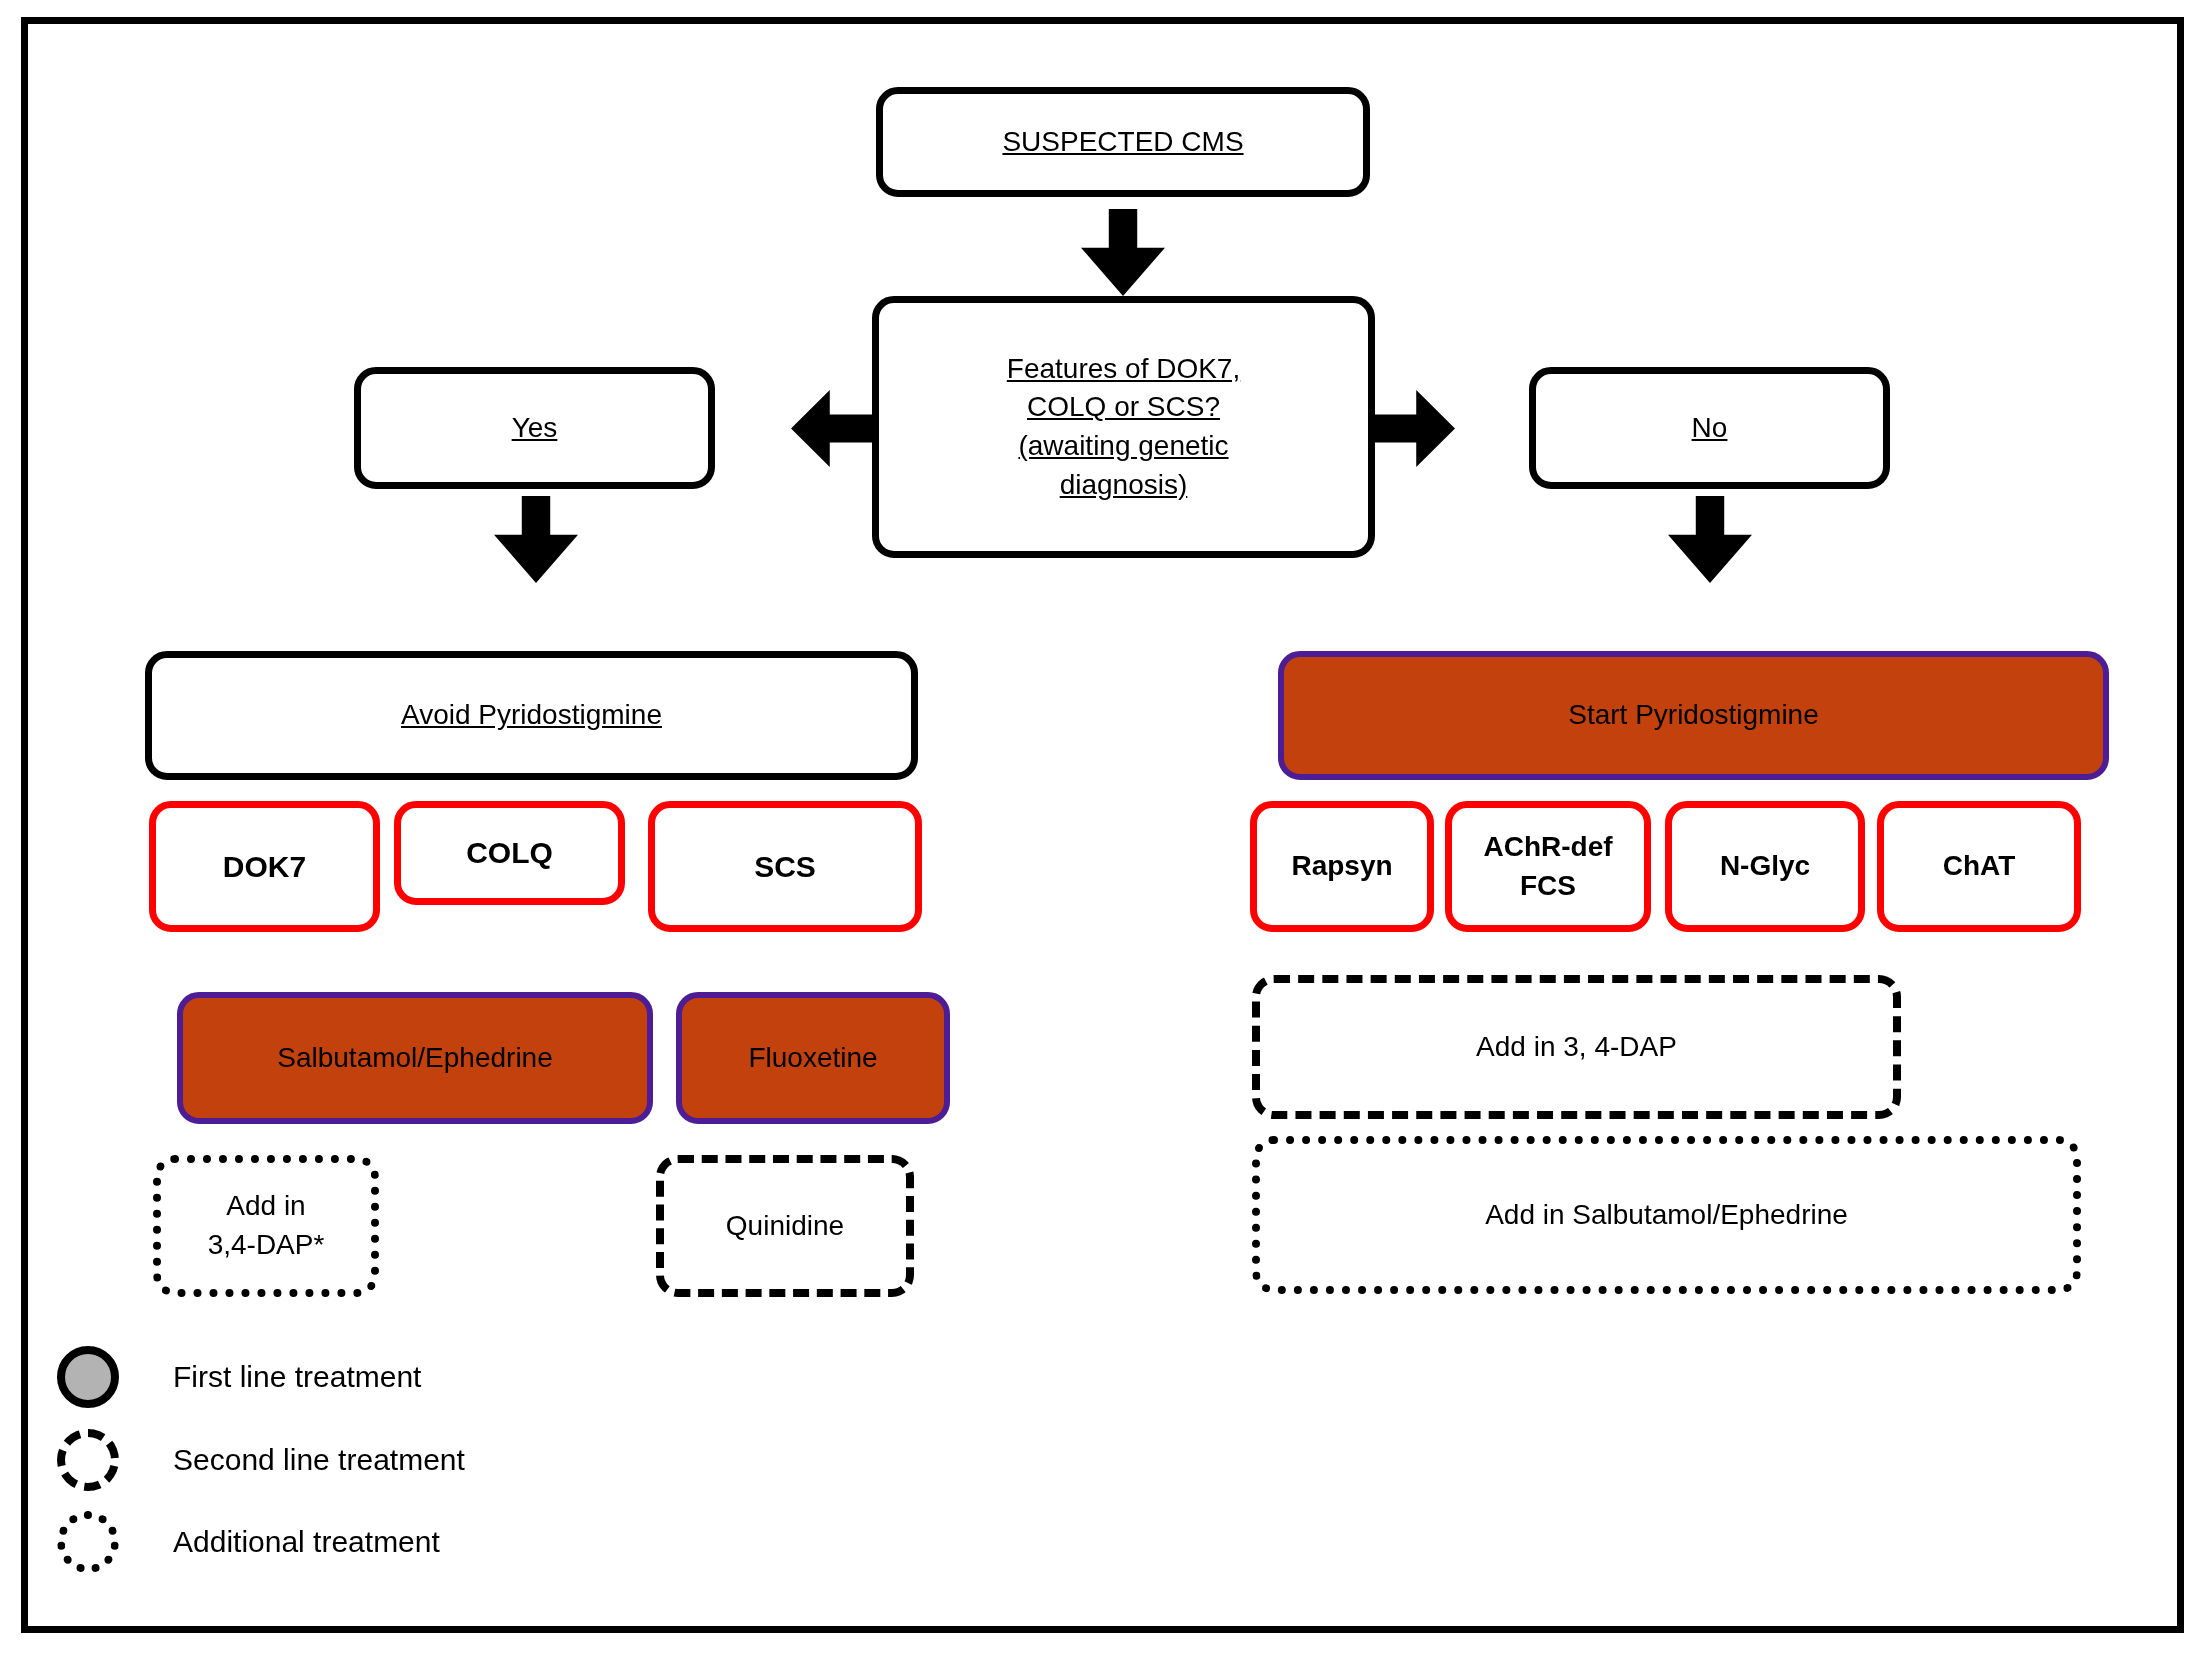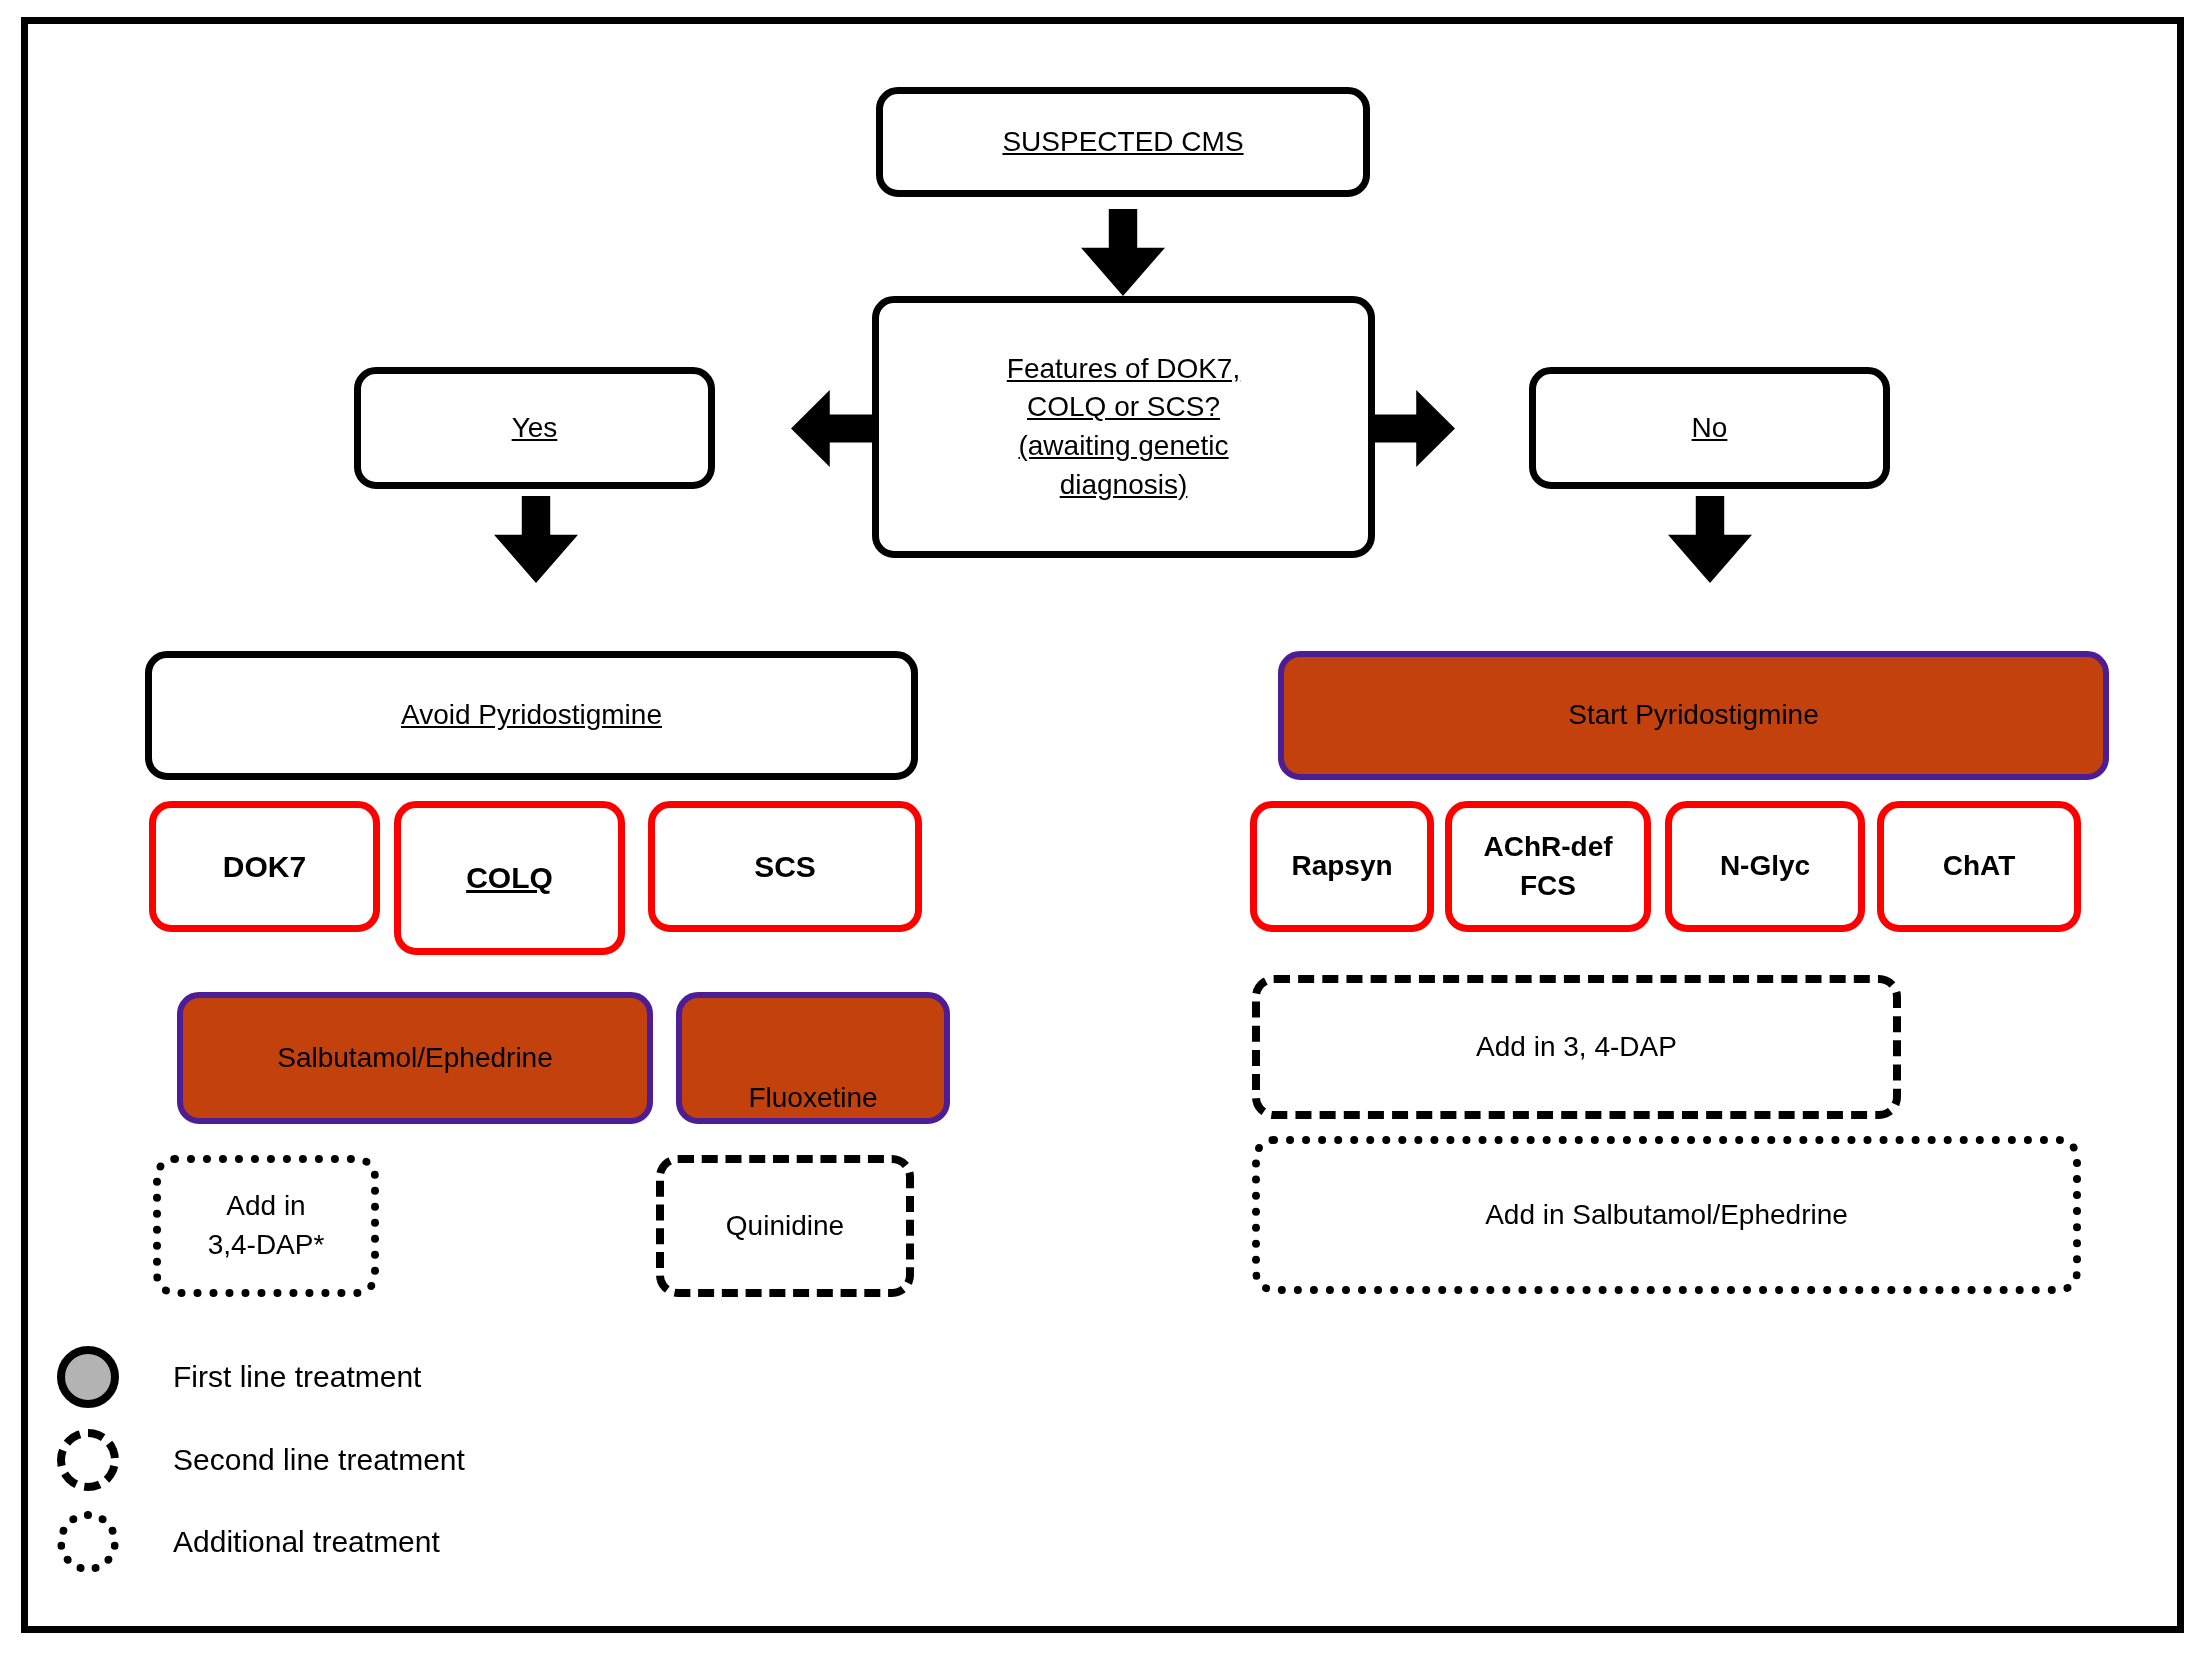--- a/index.html
+++ b/index.html
@@ -125,31 +125,31 @@
     </svg>
   </div>
 
   <div class="node solid f43" style="left:145px; top:651px; width:773px; height:129px;">
     <span class="nowrap">Avoid Pyridostigmine</span>
   </div>
 
   <div class="node red f46" style="left:149px; top:801px; width:231px; height:131px;">
     <span class="nowrap">DOK7</span>
   </div>
-  <div class="node red f46" style="left:394px; top:801px; width:231px; height:154px;text-decoration:underline;">
+  <div class="node red f46" style="left:394px; top:801px; width:231px; height:104px;">
     <span class="nowrap">COLQ</span>
   </div>
   <div class="node red f46" style="left:648px; top:801px; width:274px; height:131px;">
     <span class="nowrap">SCS</span>
   </div>
 
   <div class="node gray f43" style="left:149px; top:992px; width:476px; height:132px;">
     <span class="nowrap">Salbutamol/Ephedrine</span>
   </div>
-  <div class="node gray f43" style="left:648px; top:992px; width:274px; height:132px;align-items:flex-end;">
+  <div class="node gray f43" style="left:648px; top:992px; width:274px; height:132px;">
     <span class="nowrap">Fluoxetine</span>
   </div>
 
   <div class="node dotted f43 stack" style="left:153px; top:1155px; width:226px; height:142px;">
     <span class="nowrap">Add in</span>
     <span class="nowrap">3,4-DAP*</span>
   </div>
   <div class="node dashed f43" style="left:656px; top:1155px; width:258px; height:142px;">
     <span class="nowrap">Quinidine</span>
   </div>

